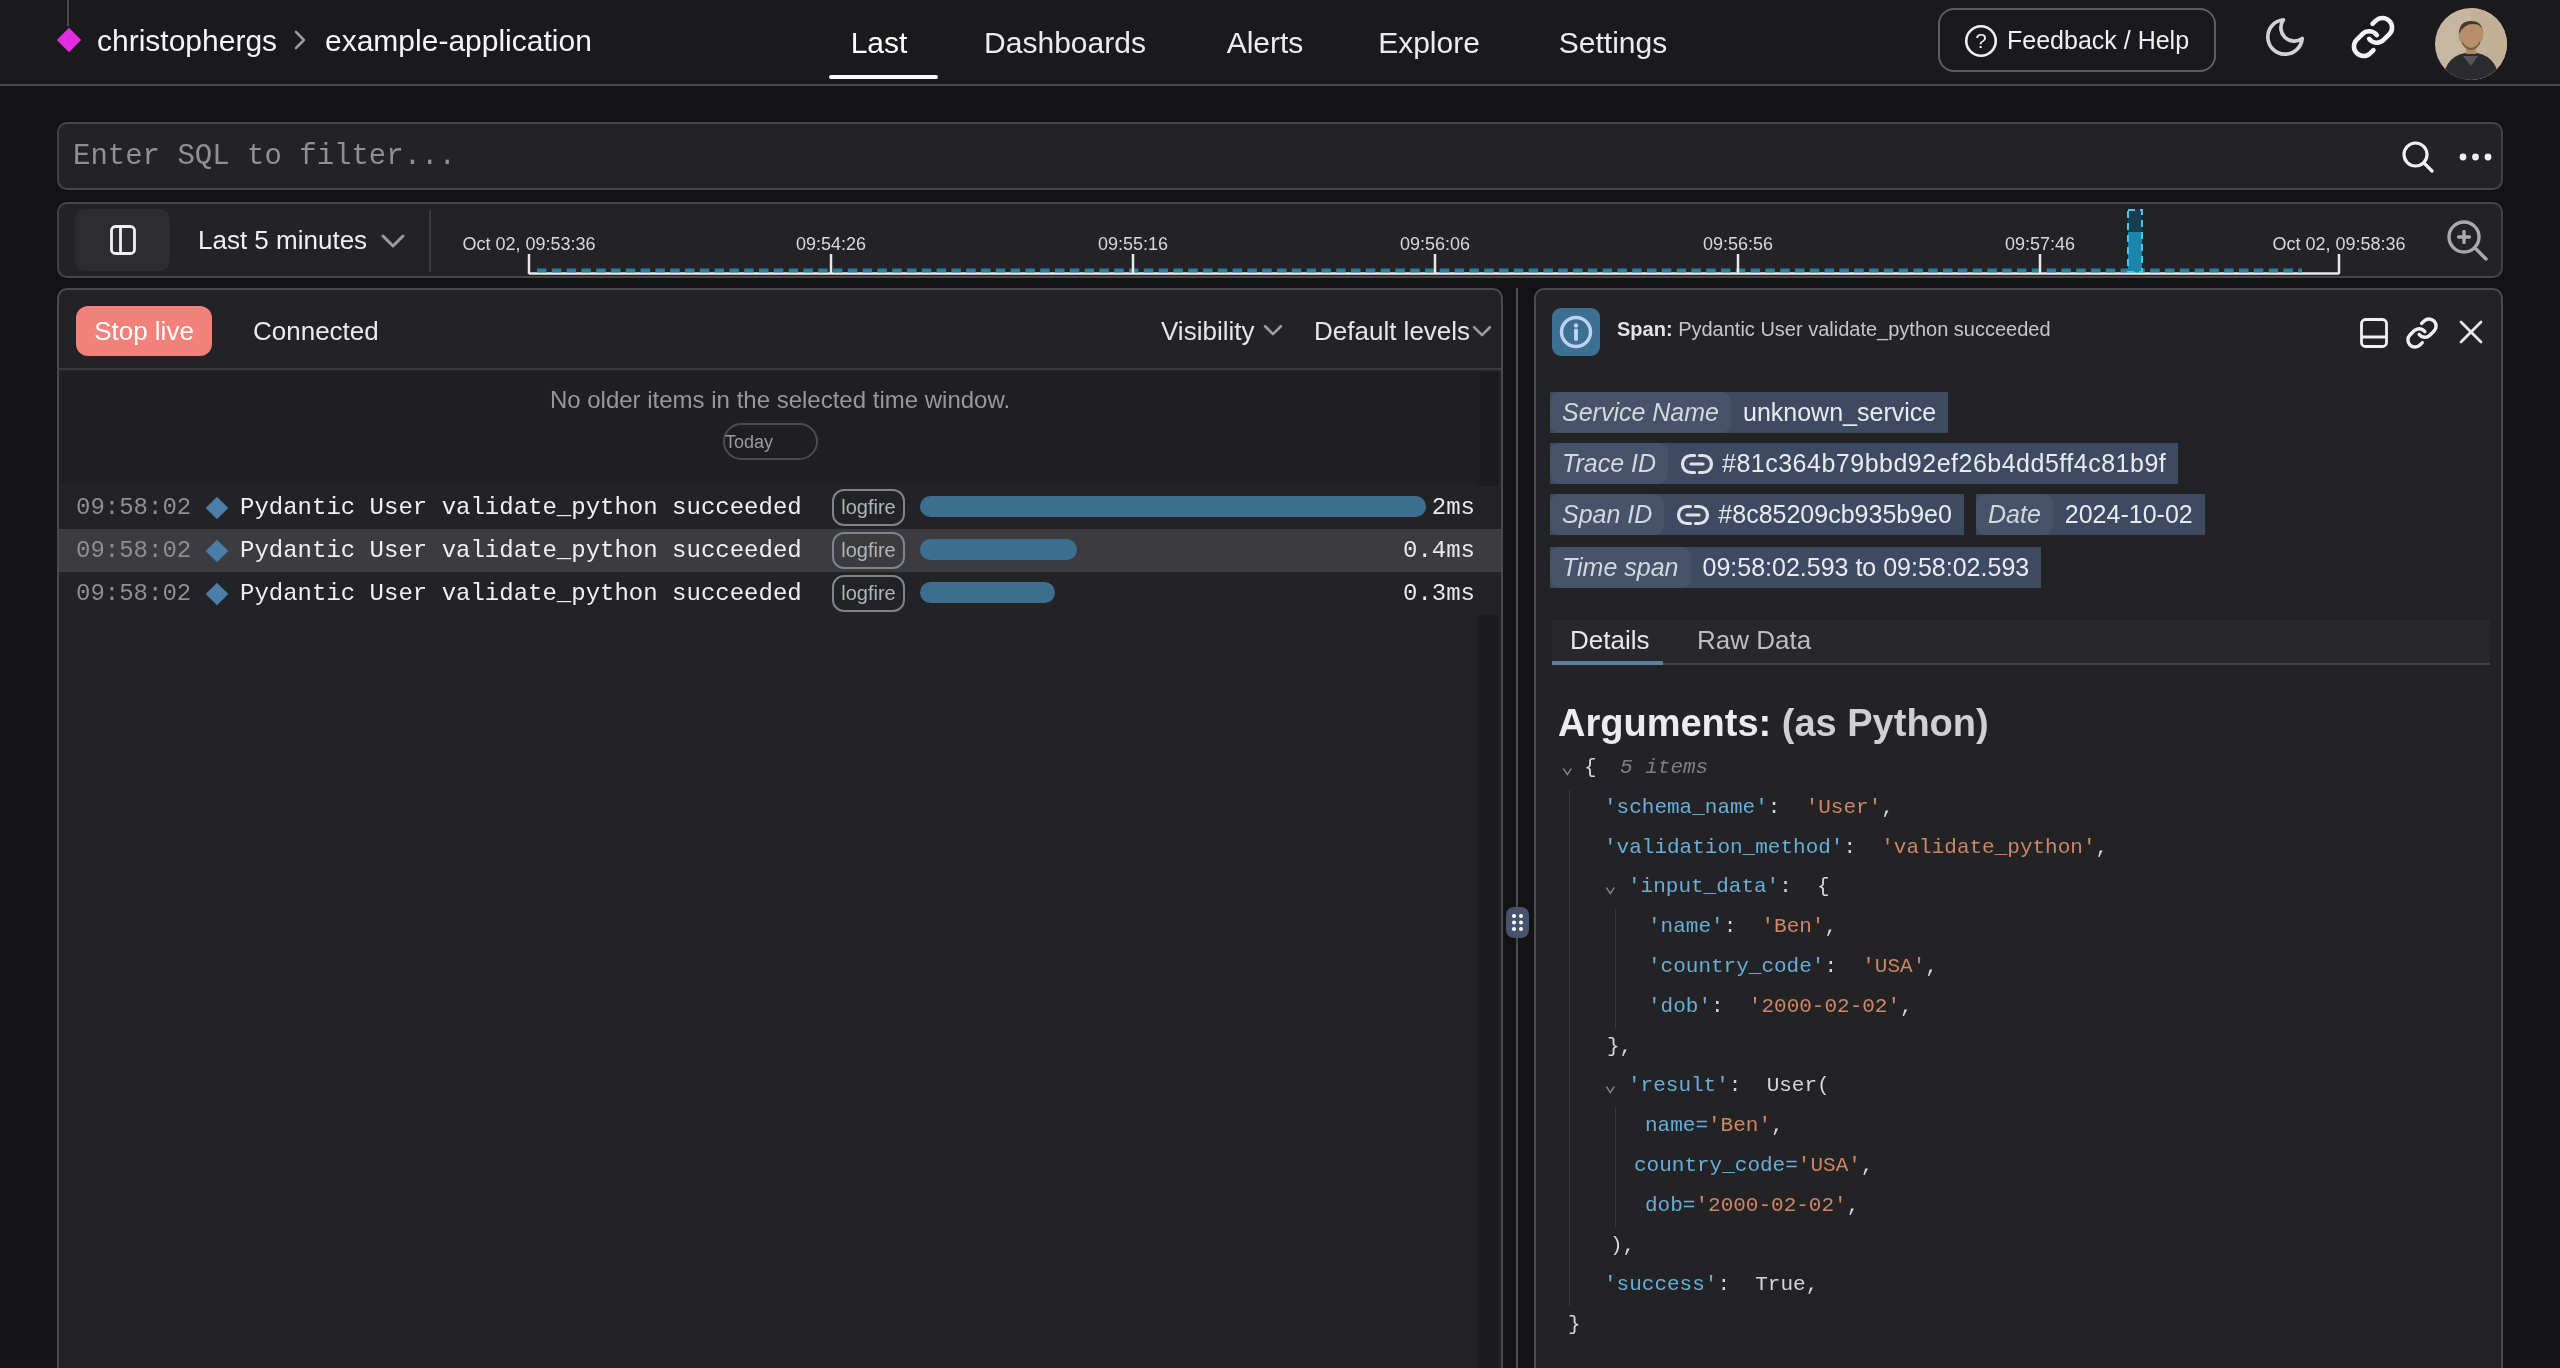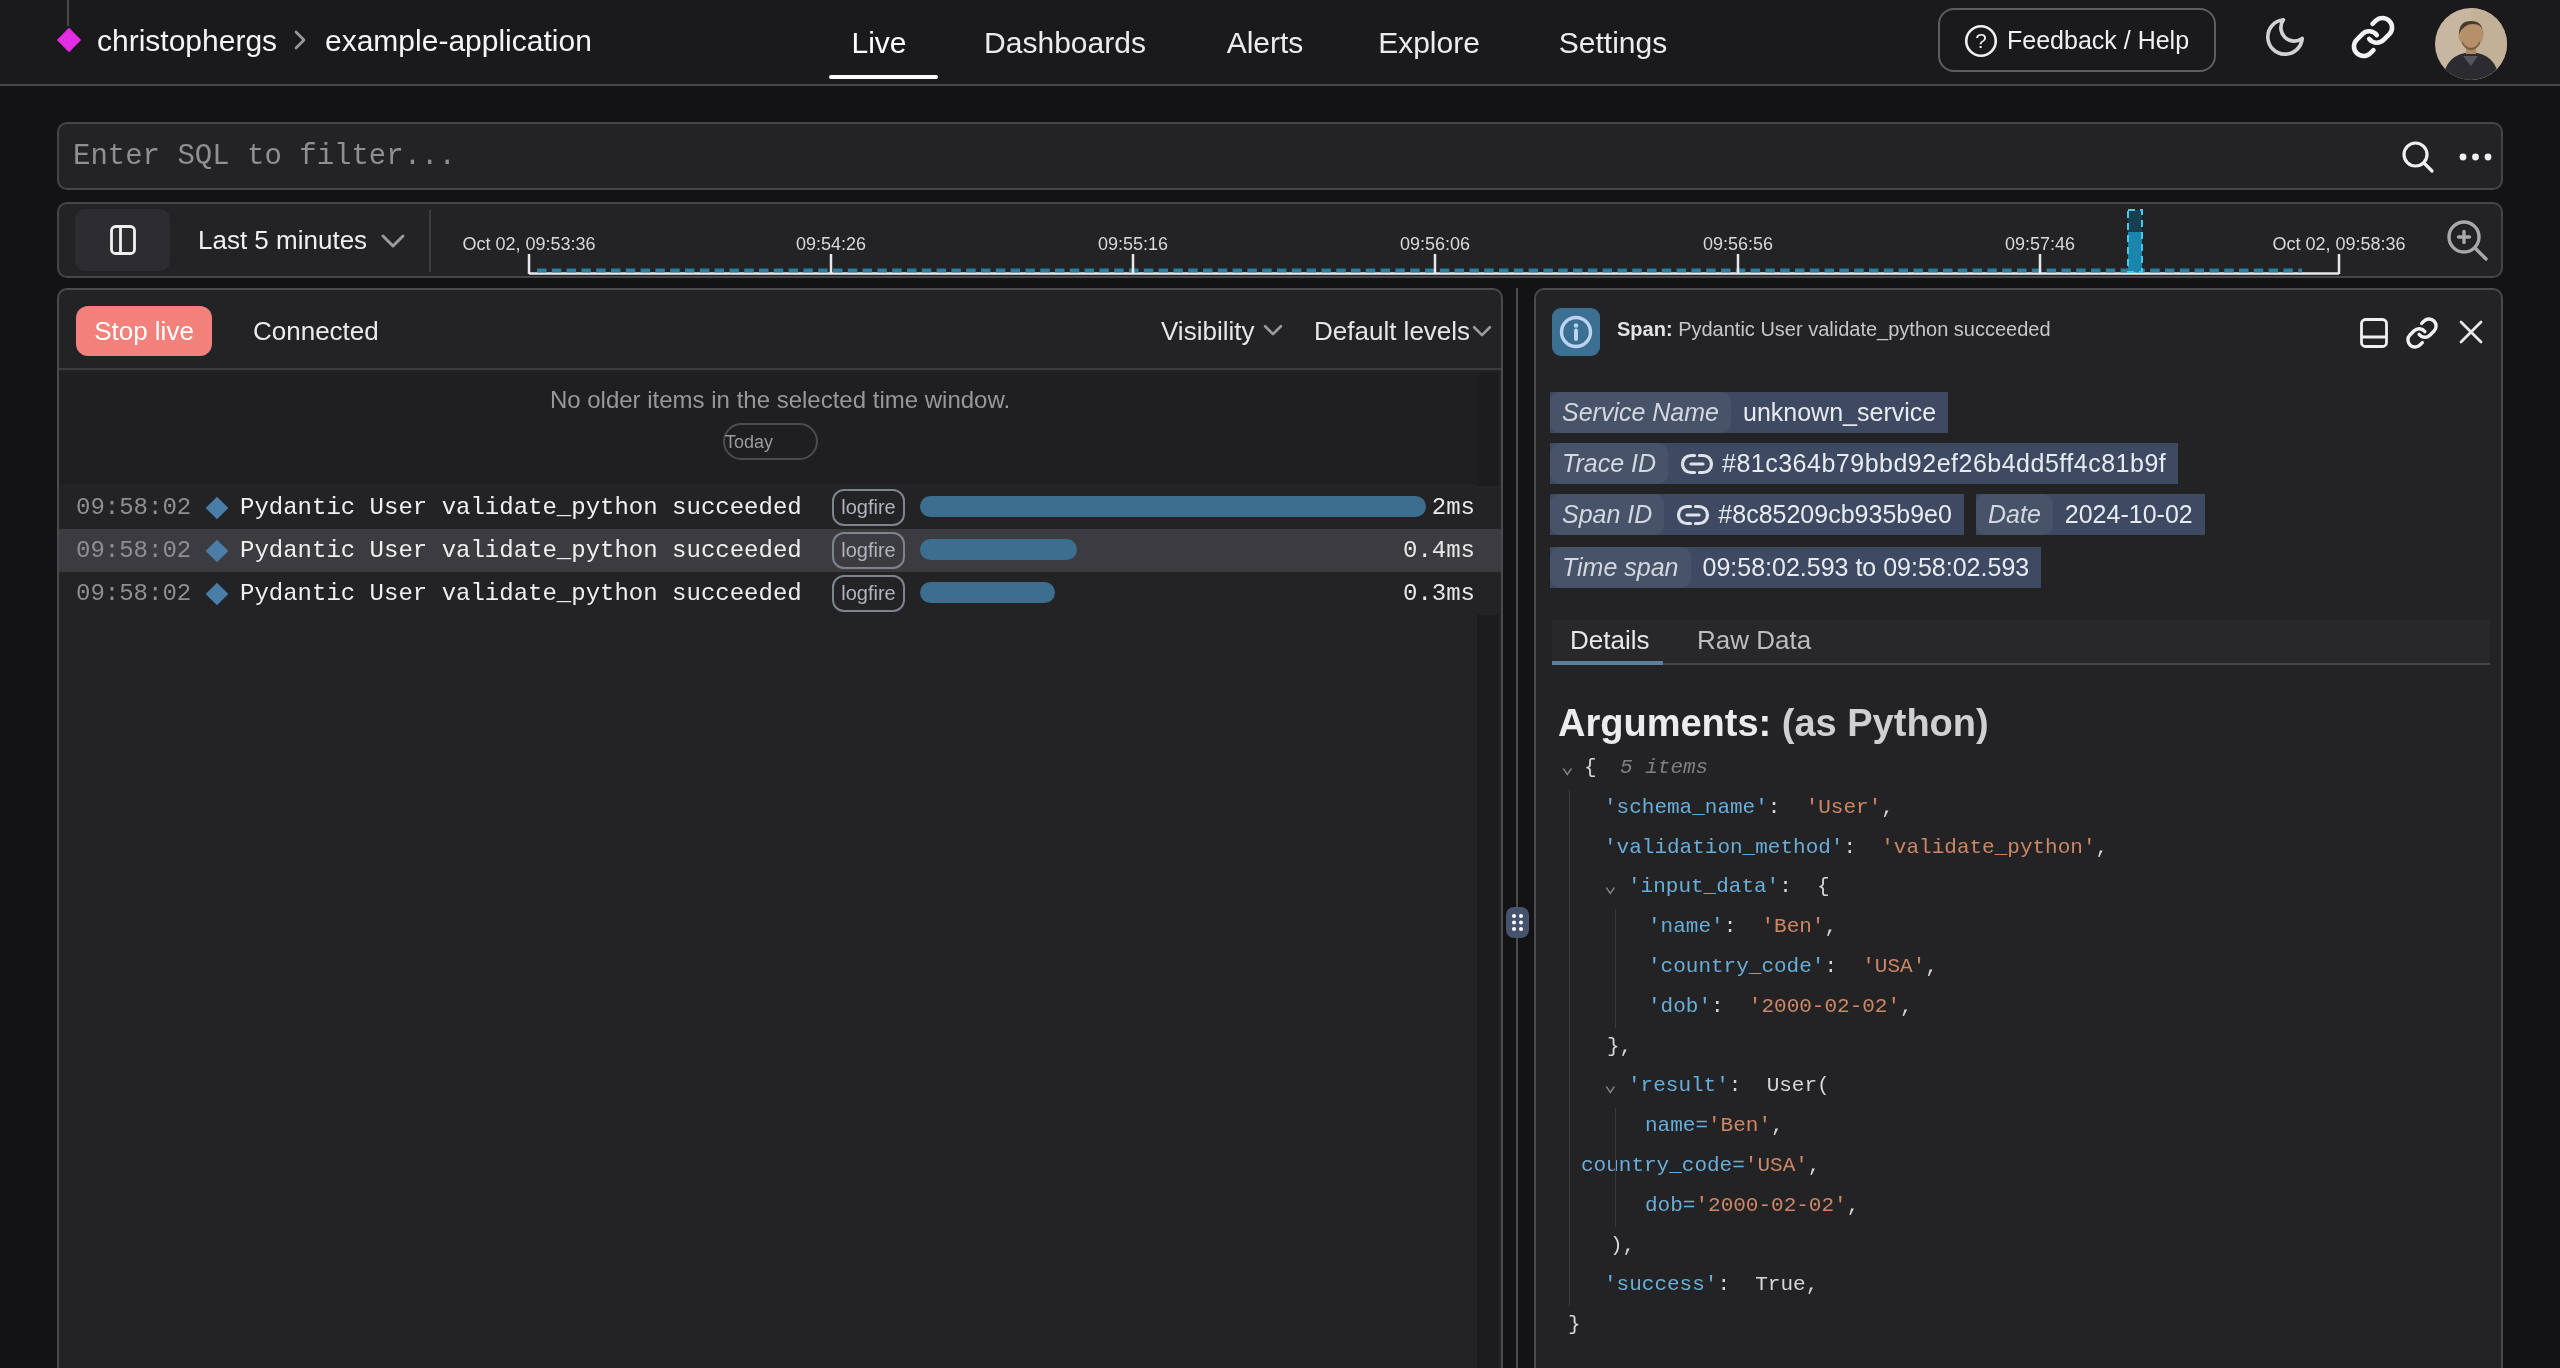--- a/index.html
+++ b/index.html
@@ -67,21 +67,21 @@
   <div class="abs" style="left:67px;top:0;width:2px;height:26px;background:#4a4a4e;"></div>
   <svg class="abs" style="left:54px;top:25px;" width="30" height="30" viewBox="0 0 30 30">
     <rect x="6.4" y="6.4" width="17.2" height="17.2" fill="#e32ce3" transform="rotate(45 15 15)"></rect>
   </svg>
   <div class="abs" style="left:97px;top:24px;font-size:30px;color:#f5f5f7;">christophergs</div>
   <svg class="abs" style="left:288px;top:28px;" width="24" height="24" viewBox="0 0 24 24">
     <path d="M8 4 L16 12 L8 20" stroke="#9a9a9e" stroke-width="2.6" fill="none" stroke-linecap="round" stroke-linejoin="round"></path>
   </svg>
   <div class="abs" style="left:325px;top:24px;font-size:30px;color:#f5f5f7;">example-application</div>
 
-  <div class="navtab" style="left:879px;color:#fff;">Live</div>
+  <div class="navtab" style="left:879px;color:#fff;">Last</div>
   <div class="navtab" style="left:1065px;">Dashboards</div>
   <div class="navtab" style="left:1265px;">Alerts</div>
   <div class="navtab" style="left:1429px;">Explore</div>
   <div class="navtab" style="left:1613px;">Settings</div>
   <div class="abs" style="left:829px;top:75px;width:109px;height:4px;background:#fafafa;border-radius:2px;"></div>
 
   <div id="feedback">
     <svg class="abs" style="left:24px;top:14px;" width="34" height="34" viewBox="0 0 38 38">
       <circle cx="19" cy="19" r="16.5" stroke="#f0f0f2" stroke-width="2.9" fill="none"></circle>
       <text x="19" y="27" font-size="23" fill="#f0f0f2" text-anchor="middle" font-family="Liberation Sans">?</text>
@@ -305,21 +305,21 @@
     <div class="codeline"><span style="position:absolute;left:25px;color:#86868a;">⌄</span><span style="position:absolute;left:48px;">{</span><span class="cg" style="position:absolute;left:84px;">5 items</span></div>
     <div class="codeline" style="padding-left:68px;"><span class="cb">'schema_name'</span>:  <span class="co">'User'</span>,</div>
     <div class="codeline" style="padding-left:68px;"><span class="cb">'validation_method'</span>:  <span class="co">'validate_python'</span>,</div>
     <div class="codeline"><span style="position:absolute;left:68px;color:#86868a;">⌄</span><span style="position:absolute;left:92px;"><span class="cb">'input_data'</span>:  {</span></div>
     <div class="codeline" style="padding-left:112px;"><span class="cb">'name'</span>:  <span class="co">'Ben'</span>,</div>
     <div class="codeline" style="padding-left:112px;"><span class="cb">'country_code'</span>:  <span class="co">'USA'</span>,</div>
     <div class="codeline" style="padding-left:112px;"><span class="cb">'dob'</span>:  <span class="co">'2000-02-02'</span>,</div>
     <div class="codeline" style="padding-left:71px;">},</div>
     <div class="codeline"><span style="position:absolute;left:68px;color:#86868a;">⌄</span><span style="position:absolute;left:92px;"><span class="cb">'result'</span>:  User(</span></div>
     <div class="codeline" style="padding-left:109px;"><span class="cb">name=</span><span class="co">'Ben'</span>,</div>
-    <div class="codeline" style="padding-left:45px;"><span class="cb">country_code=</span><span class="co">'USA'</span>,</div>
+    <div class="codeline" style="padding-left:98px;"><span class="cb">country_code=</span><span class="co">'USA'</span>,</div>
     <div class="codeline" style="padding-left:109px;"><span class="cb">dob=</span><span class="co">'2000-02-02'</span>,</div>
     <div class="codeline" style="padding-left:74px;">),</div>
     <div class="codeline" style="padding-left:68px;"><span class="cb">'success'</span>:  True,</div>
     <div class="codeline" style="padding-left:32px;">}</div>
     <div class="guide" style="left:33px;top:42px;height:516px;"></div>
     <div class="guide" style="left:79px;top:161px;height:119px;"></div>
     <div class="guide" style="left:79px;top:360px;height:119px;"></div>
   </div>
 </div>
 

